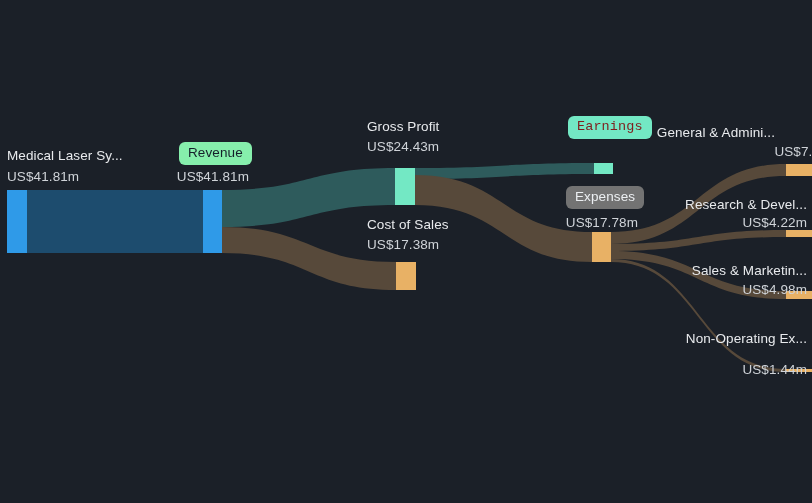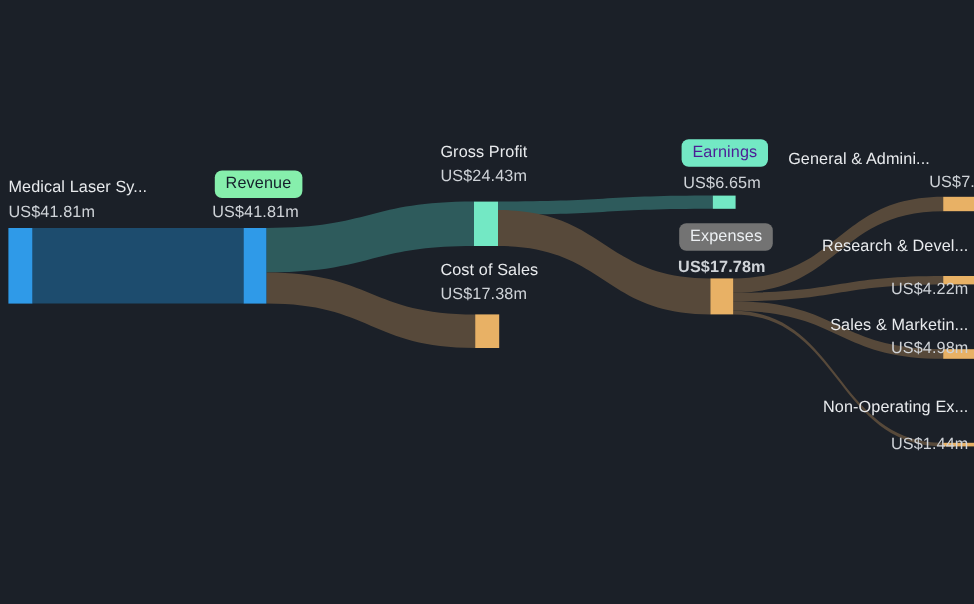--- a/index.html
+++ b/index.html
@@ -52,21 +52,22 @@
     line-height: 16px;
     white-space: nowrap;
     letter-spacing: 0.1px;
   }
   .badge-revenue {
     background: #86efac;
     color: #15202b;
   }
   .badge-earnings {
     background: #73e8c4;
-    color: #4c1d95;
+    color: #7f1d1d;
+    font-family: Liberation Mono, monospace;
   }
   .badge-expenses {
     background: #737373;
     color: #eceff2;
   }
   .align-right {
     text-align: right;
   }
 </style>
 </head>
@@ -141,30 +142,29 @@
   <div class="badge badge-revenue" style="left:179px; top:142px;">Revenue</div>
   <div class="node-value align-right" style="left:119px; top:168px; width:130px;">US$41.81m</div>
 
   <div class="node-label" style="left:367px; top:118px;">Gross Profit</div>
   <div class="node-value" style="left:367px; top:138px;">US$24.43m</div>
 
   <div class="node-label" style="left:367px; top:216px;">Cost of Sales</div>
   <div class="node-value" style="left:367px; top:236px;">US$17.38m</div>
 
   <div class="badge badge-earnings" style="left:568px; top:116px;">Earnings</div>
-  <div class="node-value align-right" style="left:498px; top:144px; width:136px;">US$6.65m</div>
 
   <div class="badge badge-expenses" style="left:566px; top:186px;">Expenses</div>
-  <div class="node-value align-right" style="left:498px; top:214px; width:140px;font-weight:bold;">US$17.78m</div>
+  <div class="node-value align-right" style="left:498px; top:214px; width:140px;">US$17.78m</div>
 
   <div class="node-label align-right" style="left:580px; top:124px; width:195px;">General &amp; Admini...</div>
   <div class="node-value align-right" style="left:644px; top:143px; width:195px;">US$7.15m</div>
 
   <div class="node-label align-right" style="left:612px; top:196px; width:195px;">Research &amp; Devel...</div>
-  <div class="node-value align-right" style="left:612px; top:214px; width:195px;margin-top:18px;">US$4.22m</div>
+  <div class="node-value align-right" style="left:612px; top:214px; width:195px;">US$4.22m</div>
 
   <div class="node-label align-right" style="left:612px; top:262px; width:195px;">Sales &amp; Marketin...</div>
   <div class="node-value align-right" style="left:612px; top:281px; width:195px;">US$4.98m</div>
 
   <div class="node-label align-right" style="left:602px; top:330px; width:205px;">Non-Operating Ex...</div>
   <div class="node-value align-right" style="left:602px; top:349px; width:205px;margin-top:12px;">US$1.44m</div>
 
 </div>
 
 </body></html>

